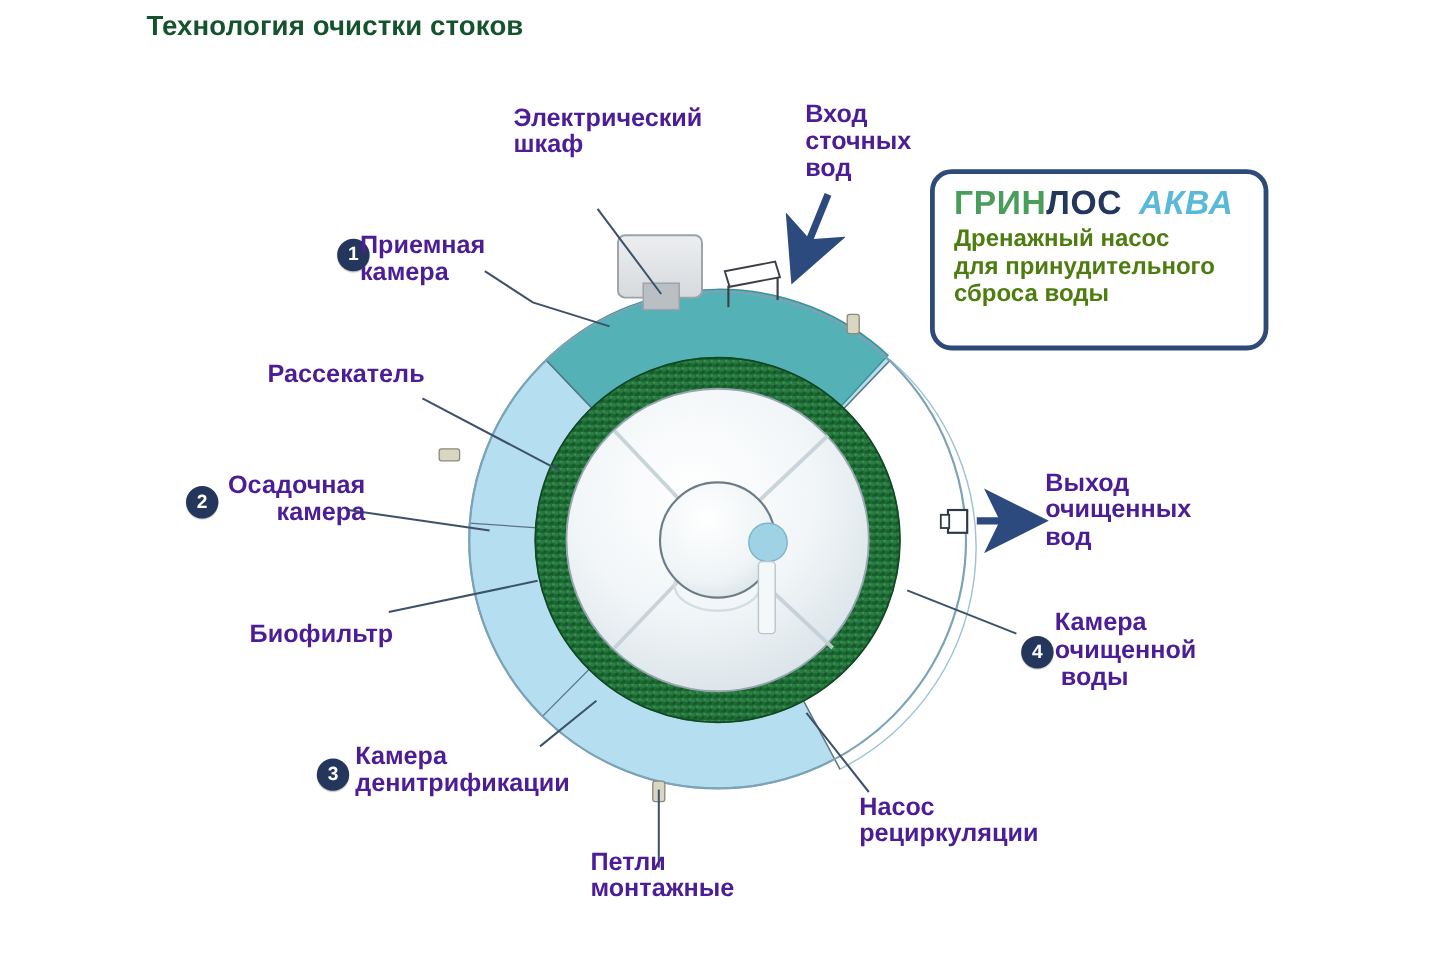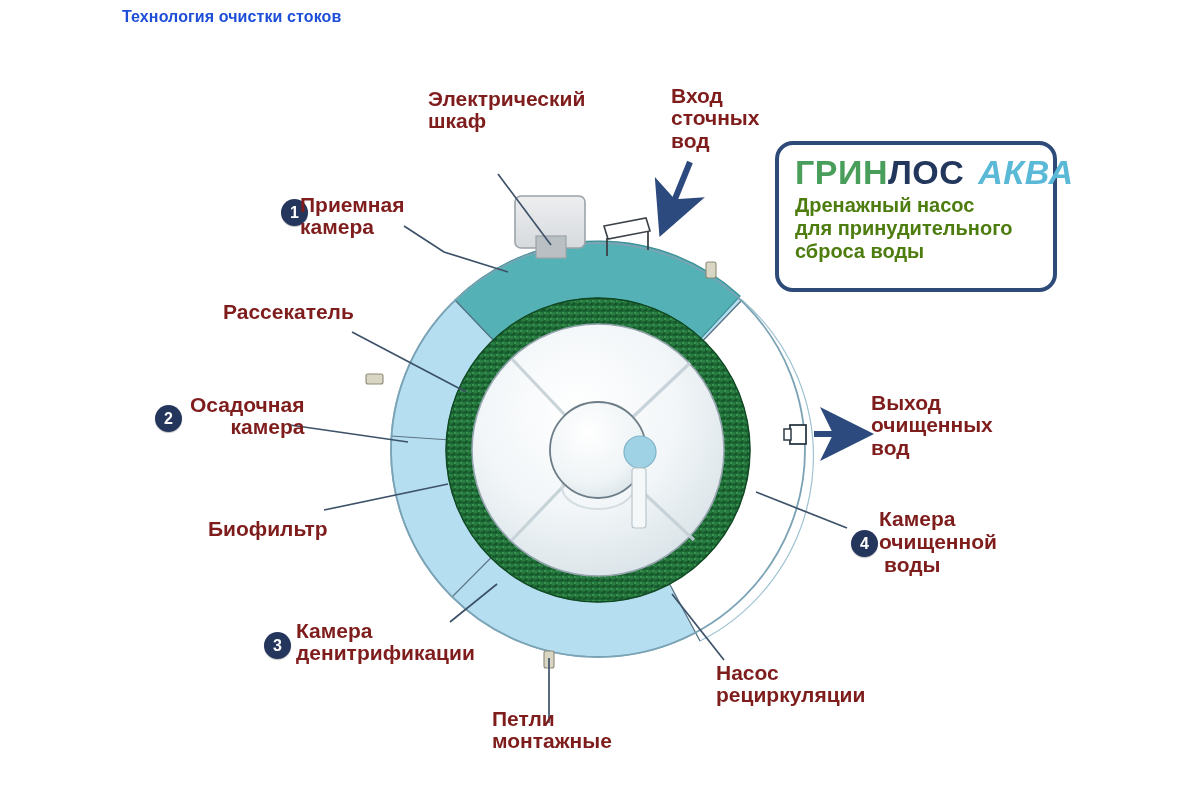--- a/index.html
+++ b/index.html
@@ -7,30 +7,30 @@
     width:1200px;height:800px;
     background:#ffffff;
     font-family:"Liberation Sans", sans-serif;
     overflow:hidden;
     position:relative;
   }
   #stage{position:absolute;left:0;top:0;width:1200px;height:800px;}
 
   .page-title{
     position:absolute;left:122px;top:8px;
-    font-size:16px;font-weight:bold;color:#1d4ed8;
+    font-size:23px;font-weight:bold;color:#14532d;
     letter-spacing:.1px;white-space:nowrap;
   }
 
   svg.diagram{position:absolute;left:0;top:0;width:1200px;height:800px;}
 
   
   .lbl{
     position:absolute;
-    color:#7f1d1d;
+    color:#4c1d95;
     font-size:21px;
     font-weight:bold;
     line-height:1.07;
     white-space:pre-line;
   }
 
   .num{
     position:absolute;
     width:27px;height:27px;border-radius:50%;
     background:#24365c;color:#ffffff;
@@ -42,21 +42,21 @@
   
   .logo-card{
     position:absolute;left:775px;top:141px;
     width:282px;height:151px;
     border:4px solid #2d4a78;
     border-radius:18px;
     background:#ffffff;
     box-sizing:border-box;
     padding:10px 16px 0 16px;
   }
-  .logo-wordmark{font-size:34px;font-weight:bold;letter-spacing:.5px;line-height:1;}
+  .logo-wordmark{font-size:28px;font-weight:bold;letter-spacing:.5px;line-height:1;}
   .logo-grin{color:#4a9e5c;}
   .logo-los{color:#23365b;}
   .logo-akva{color:#5bb9d8;font-style:italic;margin-left:14px;font-weight:bold;}
   .logo-desc{
     margin-top:5px;
     font-size:20px;font-weight:bold;color:#4d7c0f;
     line-height:1.14;white-space:pre-line;
   }
 </style>
 </head>

